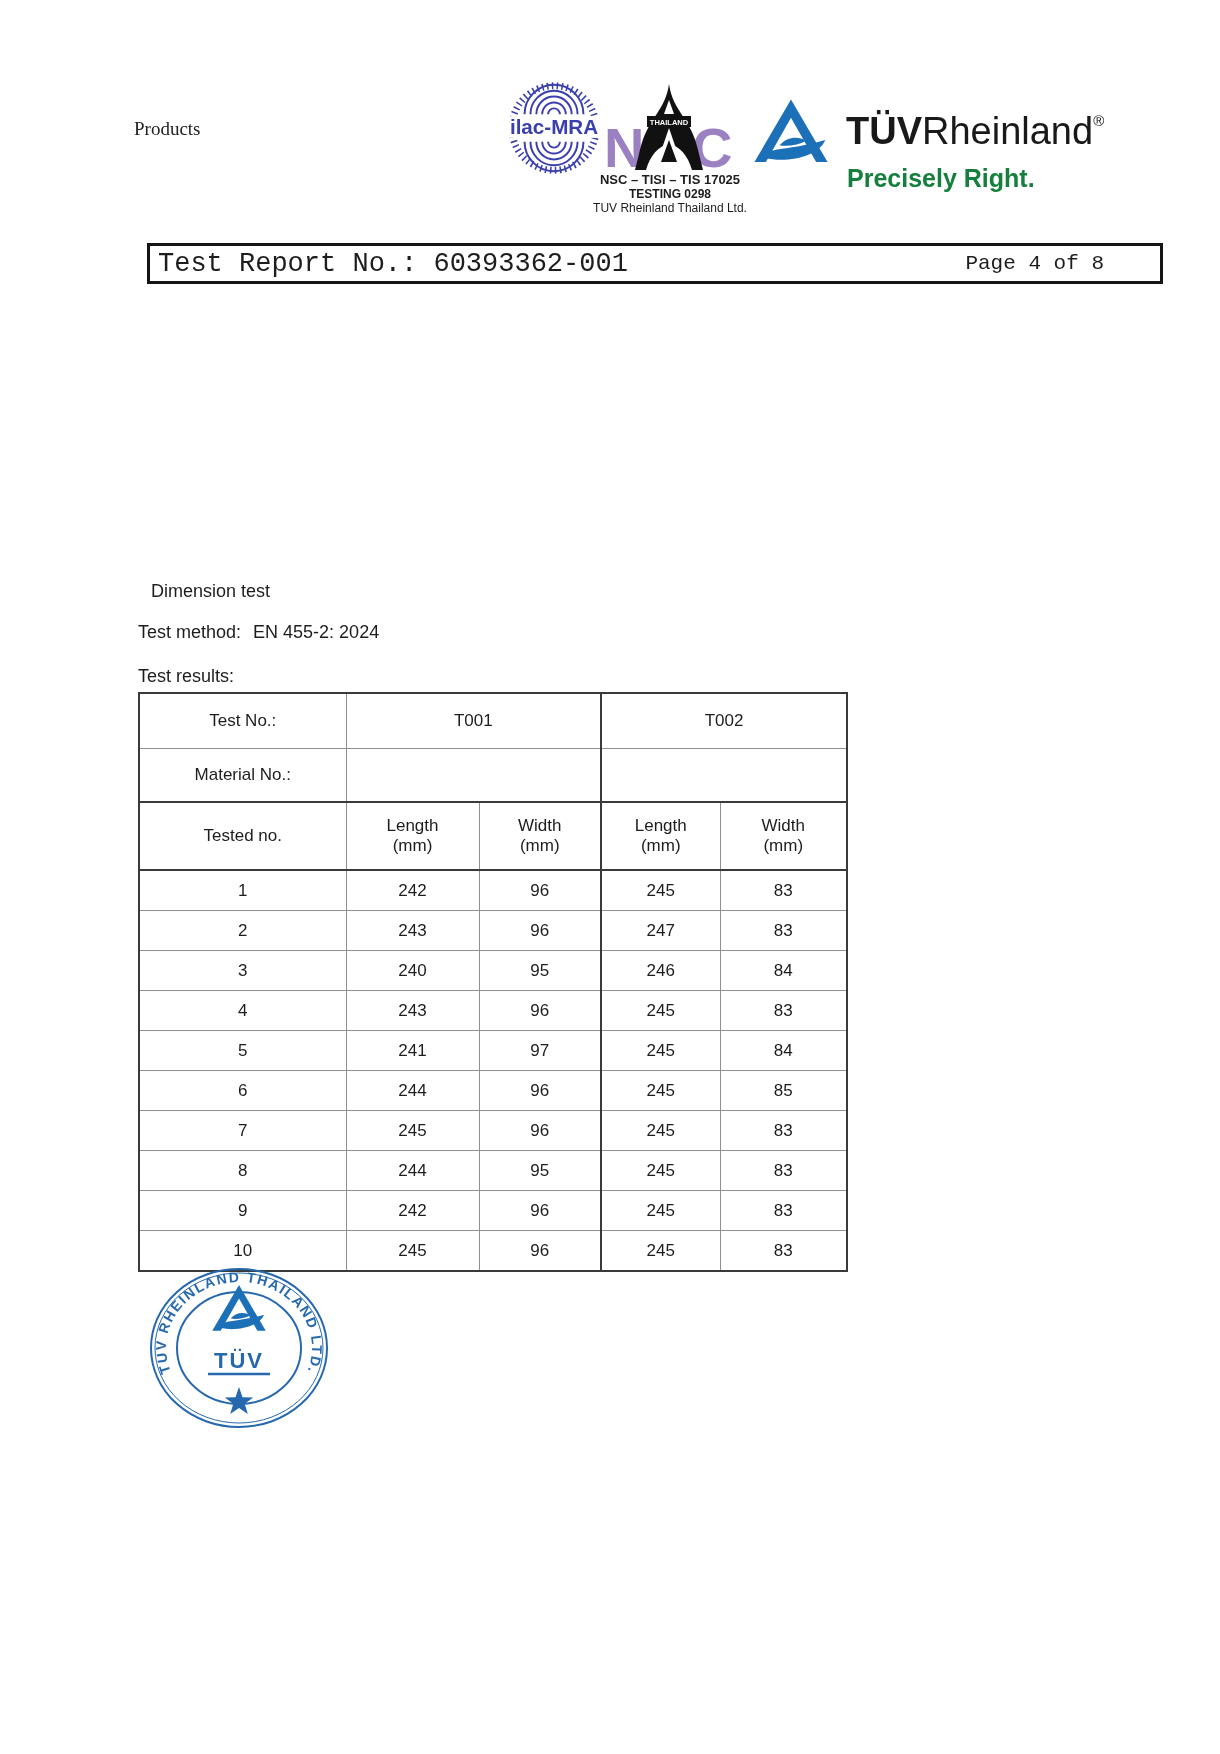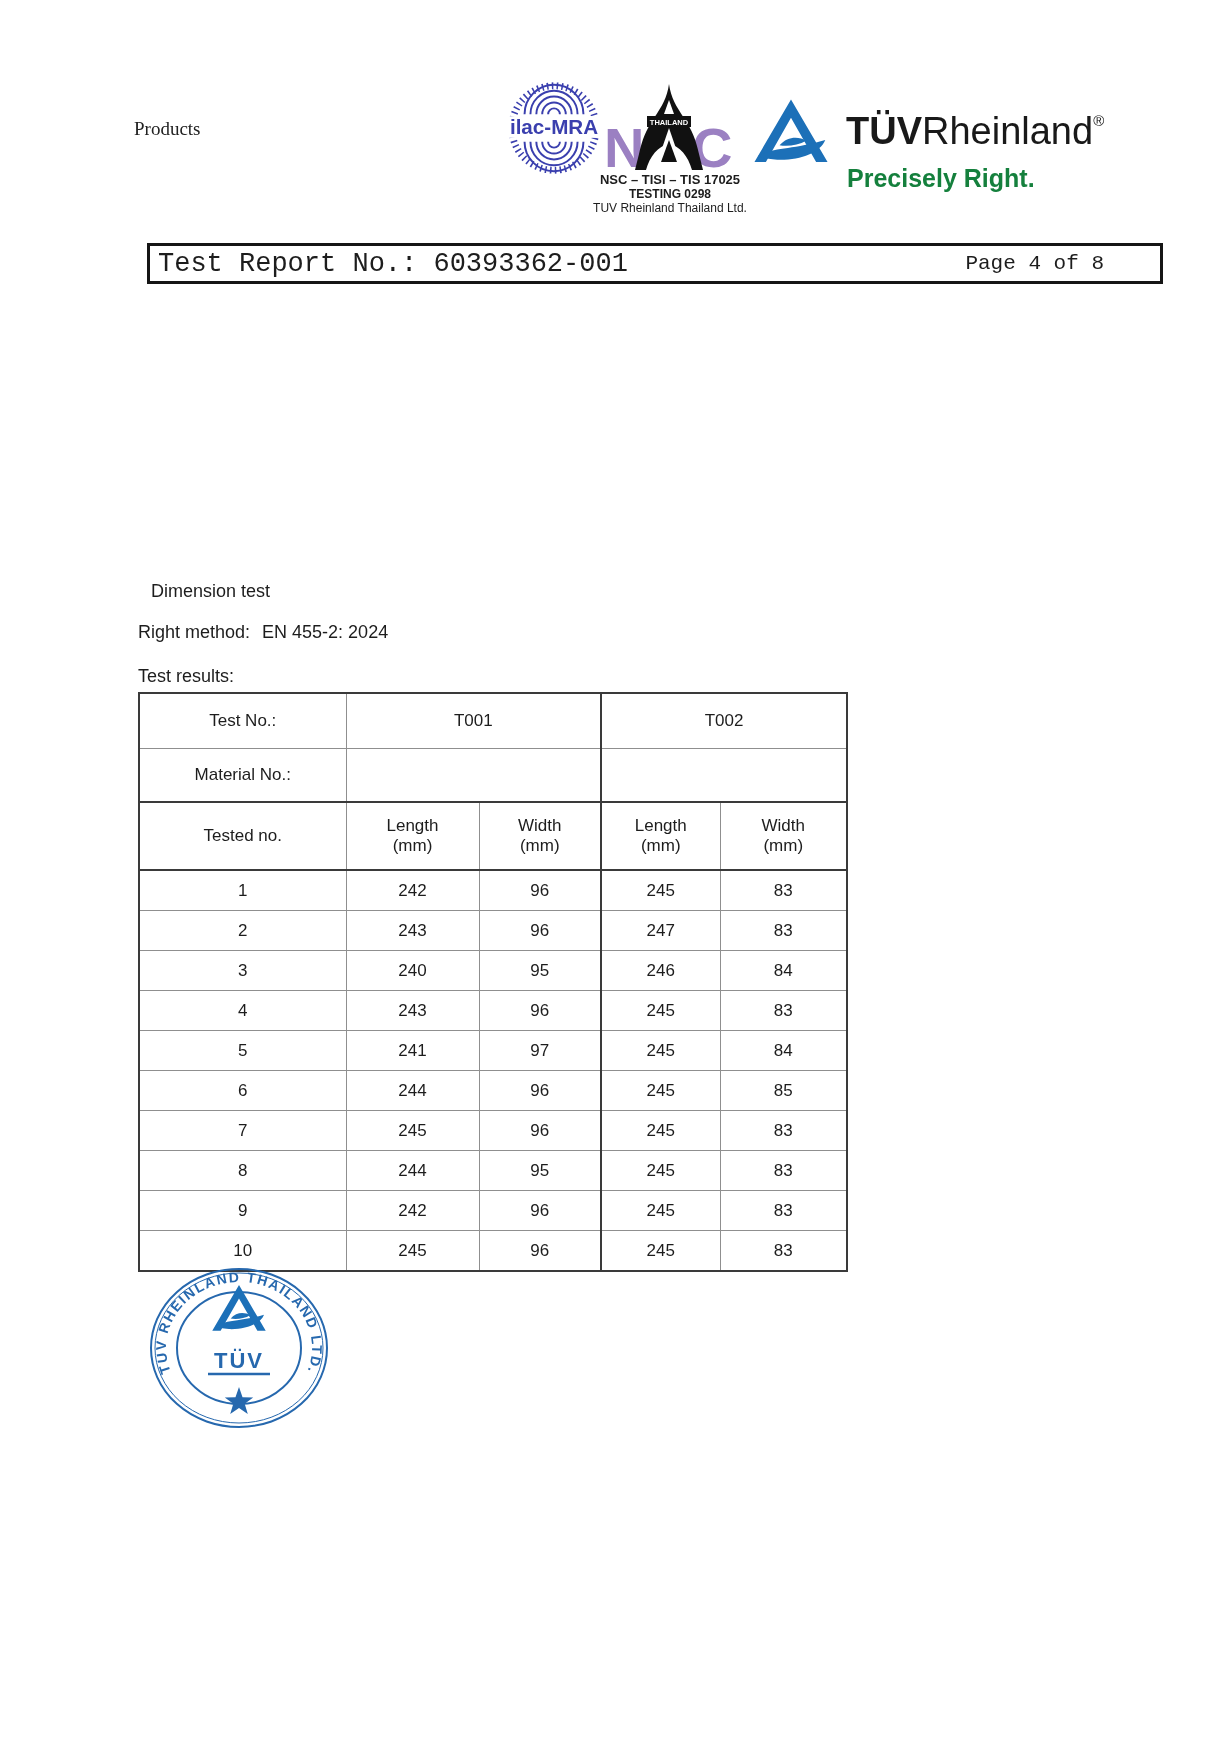--- a/index.html
+++ b/index.html
@@ -125,21 +125,21 @@
   </div>
   <div class="abs tuv-tagline">Precisely Right.</div>
 
   <div class="abs report-bar">
     <span class="report-title">Test Report No.: 60393362-001</span>
     <span class="report-page">Page 4 of 8</span>
   </div>
 
   <div class="abs sec-title">Dimension test</div>
   <div class="abs sec-method">
-    <span>Right method:</span><span class="val">EN 455-2: 2024</span>
+    <span>Test method:</span><span class="val">EN 455-2: 2024</span>
   </div>
   <div class="abs sec-results">Test results:</div>
 
   <div class="abs results-table-wrap">
     <table class="results">
       <colgroup>
         <col style="width:207px">
           <col style="width:133px">
           <col style="width:122px">
           <col style="width:119px">

